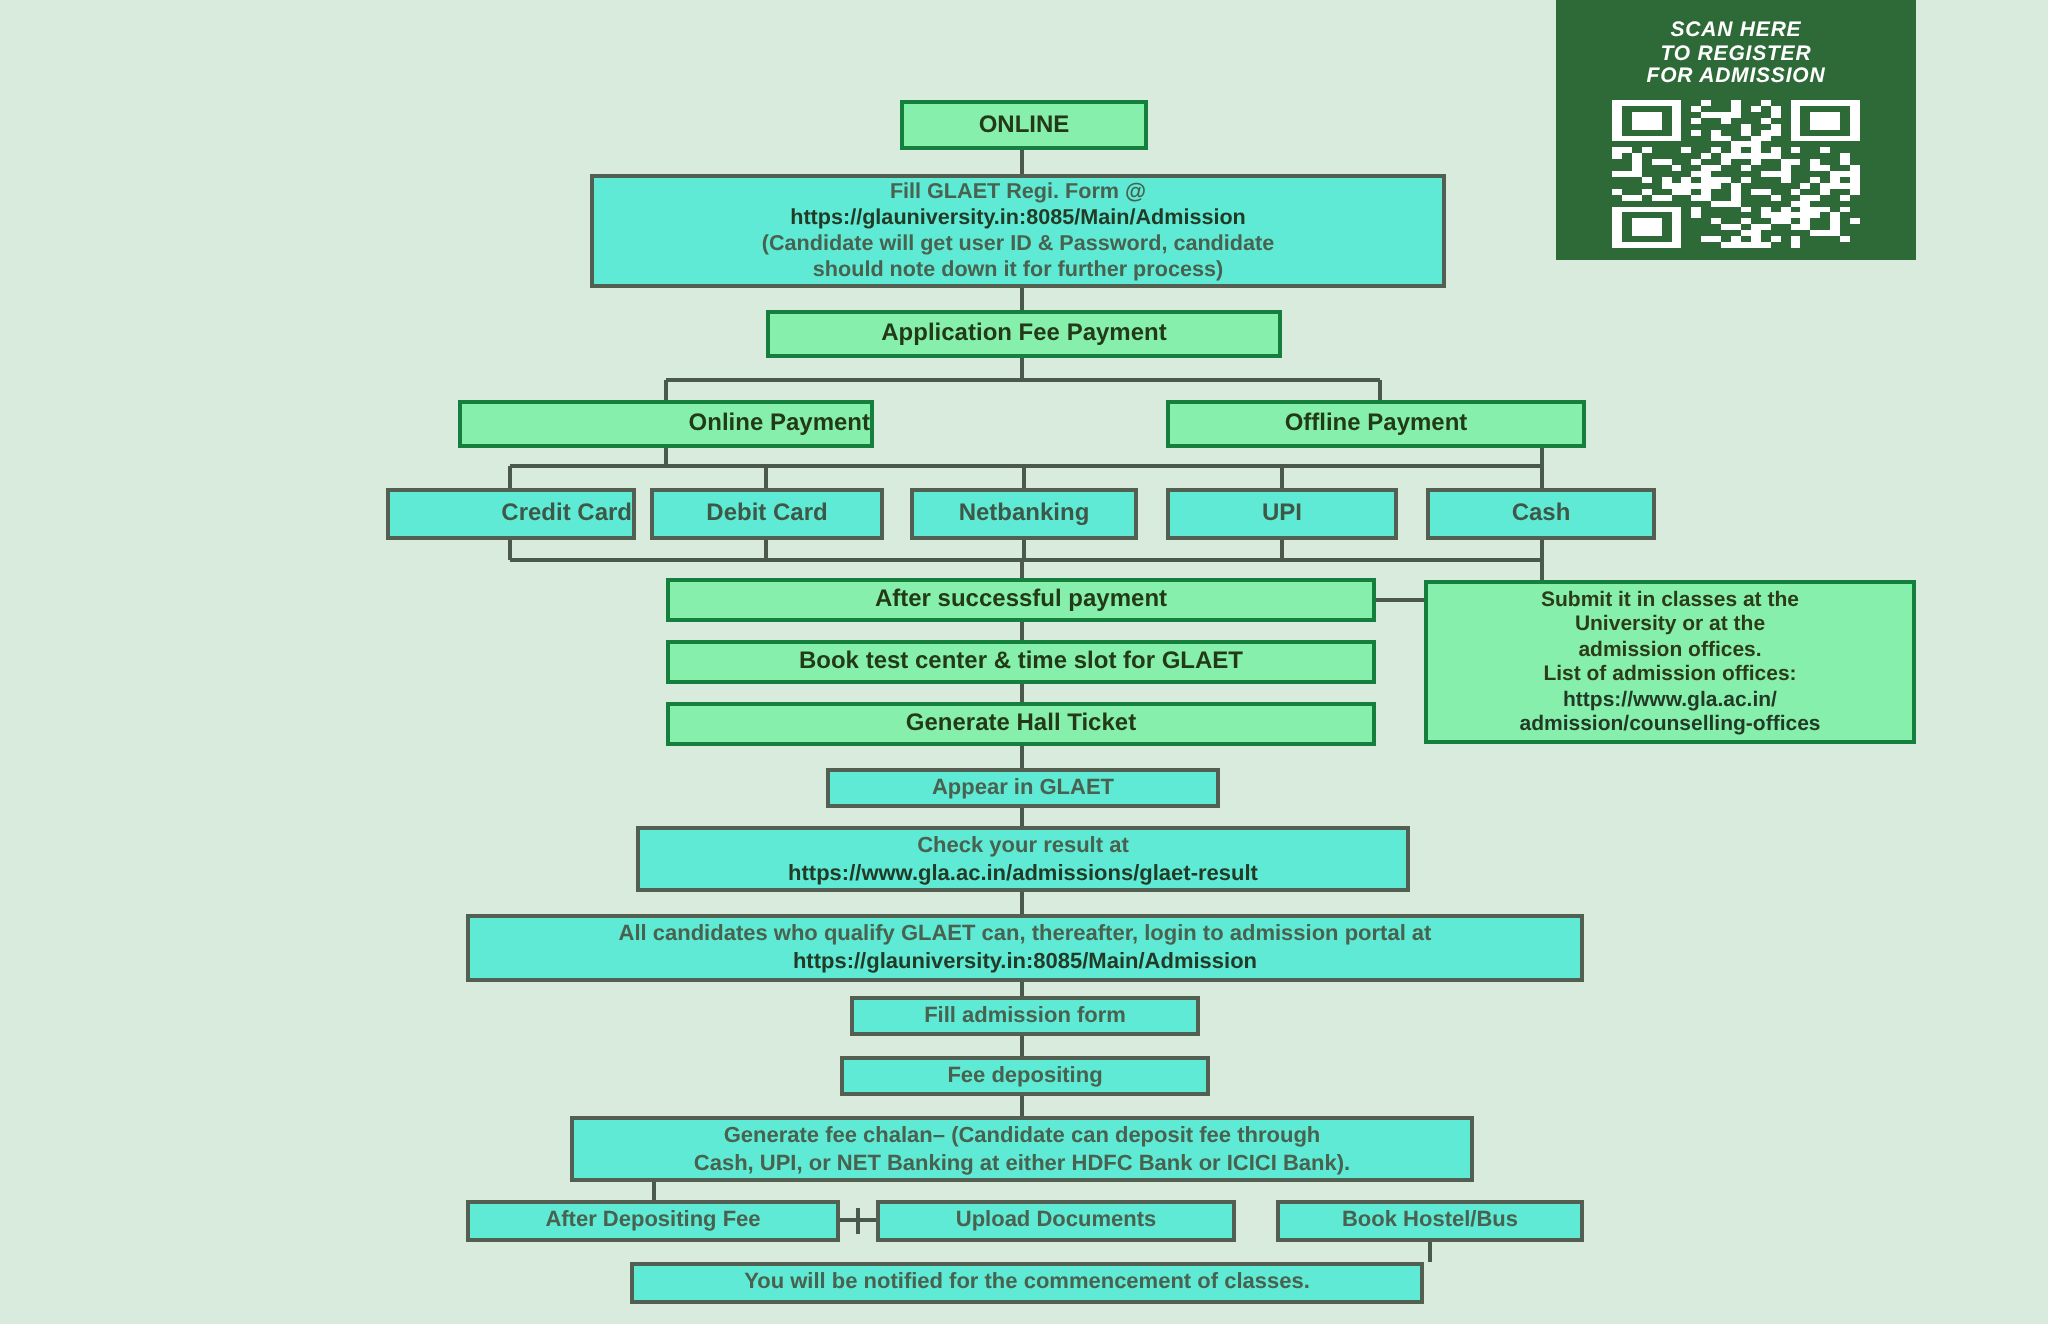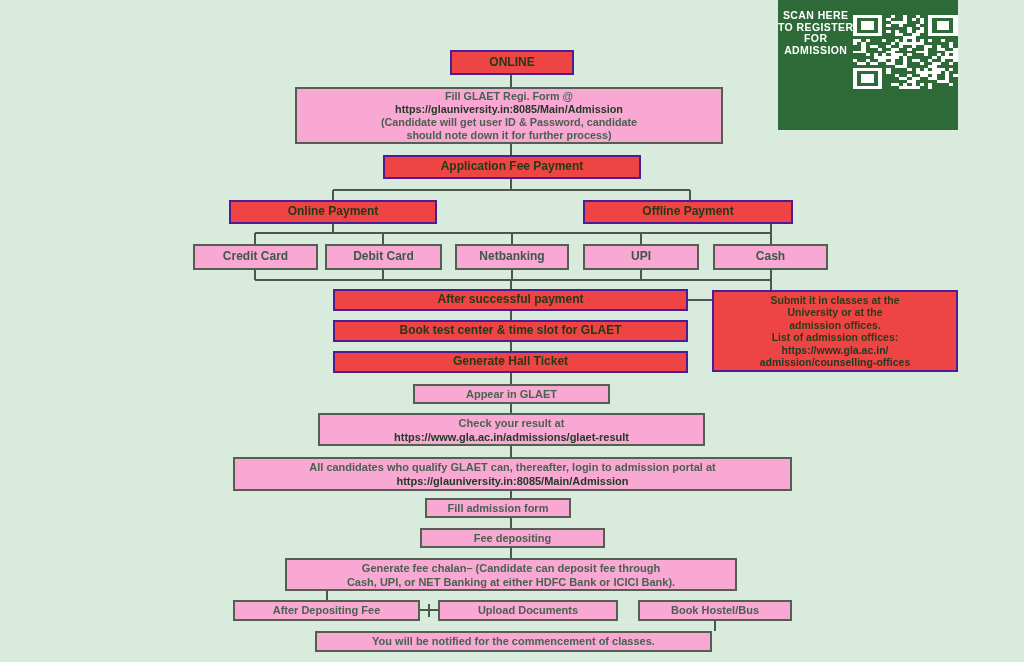--- a/index.html
+++ b/index.html
@@ -1,53 +1,53 @@
 <!DOCTYPE html>
 <html><head>
 <meta charset="utf-8">
 <style>
   html,body{margin:0;padding:0;}
   body{width:1024px;height:662px;overflow:hidden;font-family:"Liberation Sans",sans-serif;}
   .canvas{position:relative;width:1024px;height:662px;background:#d9ebdd;}
   .connectors{position:absolute;left:0;top:0;}
   .box{position:absolute;box-sizing:border-box;display:flex;align-items:center;justify-content:center;
        text-align:center;font-weight:bold;line-height:1.1;}
-  .yellow{background:#ef4444;border:2px solid #4c1d95;color:#233a18;font-size:12px;}
-  .whitebox{background:#f9a8d4;border:2px solid #535f51;color:#3e5848;font-size:11px;}
+  .yellow{background:#86efac;border:2px solid #15803d;color:#233a18;font-size:12px;}
+  .whitebox{background:#5eead4;border:2px solid #535f51;color:#3e5848;font-size:11px;}
   .multi{flex-direction:column;}
   .u{color:#223a26;font-weight:bold;text-align:right;}
   .soft{font-weight:600;color:#49614f;}
   .pill{position:absolute;left:373px;top:16px;width:260px;height:26px;background:#2d6a38;border-radius:14px;
         display:flex;align-items:center;justify-content:center;color:#ffffff;font-weight:bold;font-size:13px;letter-spacing:1px;}
   .b-online{left:450px;top:50px;width:124px;height:25px;}
   .b-info{left:295px;top:87px;width:428px;height:57px;font-size:10.8px;line-height:13px;}
   .b-appfee{left:383px;top:155px;width:258px;height:24px;}
-  .b-onpay{left:229px;top:200px;width:208px;height:24px;}
+  .b-onpay{left:229px;top:200px;width:208px;height:24px;justify-content:flex-end;}
   .b-offpay{left:583px;top:200px;width:210px;height:24px;}
-  .b-credit{left:193px;top:244px;width:125px;height:26px;font-size:12px;}
+  .b-credit{left:193px;top:244px;width:125px;height:26px;font-size:12px;justify-content:flex-end;}
   .b-debit{left:325px;top:244px;width:117px;height:26px;font-size:12px;}
   .b-netbank{left:455px;top:244px;width:114px;height:26px;font-size:12px;}
   .b-upi{left:583px;top:244px;width:116px;height:26px;font-size:12px;}
   .b-cash{left:713px;top:244px;width:115px;height:26px;font-size:12px;}
   .b-aftersucc{left:333px;top:289px;width:355px;height:22px;}
   .b-booktest{left:333px;top:320px;width:355px;height:22px;}
   .b-hallticket{left:333px;top:351px;width:355px;height:22px;}
   .b-note{left:712px;top:290px;width:246px;height:82px;font-size:10.5px;line-height:12.5px;color:#2c3c17;}
   .b-appear{left:413px;top:384px;width:197px;height:20px;}
   .b-check{left:318px;top:413px;width:387px;height:33px;font-size:11px;line-height:14px;}
   .b-allcand{left:233px;top:457px;width:559px;height:34px;font-size:11px;line-height:14px;}
-  .b-fillform{left:425px;top:498px;width:146px;height:20px;}
+  .b-fillform{left:425px;top:498px;width:175px;height:20px;}
   .b-feedep{left:420px;top:528px;width:185px;height:20px;}
   .b-chalan{left:285px;top:558px;width:452px;height:33px;font-size:11px;line-height:14px;}
   .b-afterdep{left:233px;top:600px;width:187px;height:21px;}
   .b-upload{left:438px;top:600px;width:180px;height:21px;}
   .b-hostel{left:638px;top:600px;width:154px;height:21px;}
   .b-notified{left:315px;top:631px;width:397px;height:21px;}
   .qr-panel{position:absolute;left:778px;top:0;width:180px;height:130px;background:#2d6a38;
-            display:flex;flex-direction:row;padding-top:10px;box-sizing:border-box;}
+            display:flex;flex-direction:column;align-items:center;padding-top:10px;box-sizing:border-box;font-style:italic;}
   .qr-text{color:#ffffff;font-weight:bold;font-size:10.5px;line-height:11.5px;text-align:center;letter-spacing:0.4px;}
   .qr-svg{margin-top:5px;width:124px;height:74px;}
 </style>
 </head>
 <body>
 
 <div class="canvas">
 
   <svg class="connectors" width="1024" height="662" viewBox="0 0 1024 662">
     <g stroke="#4a594c" stroke-width="2" fill="none">

